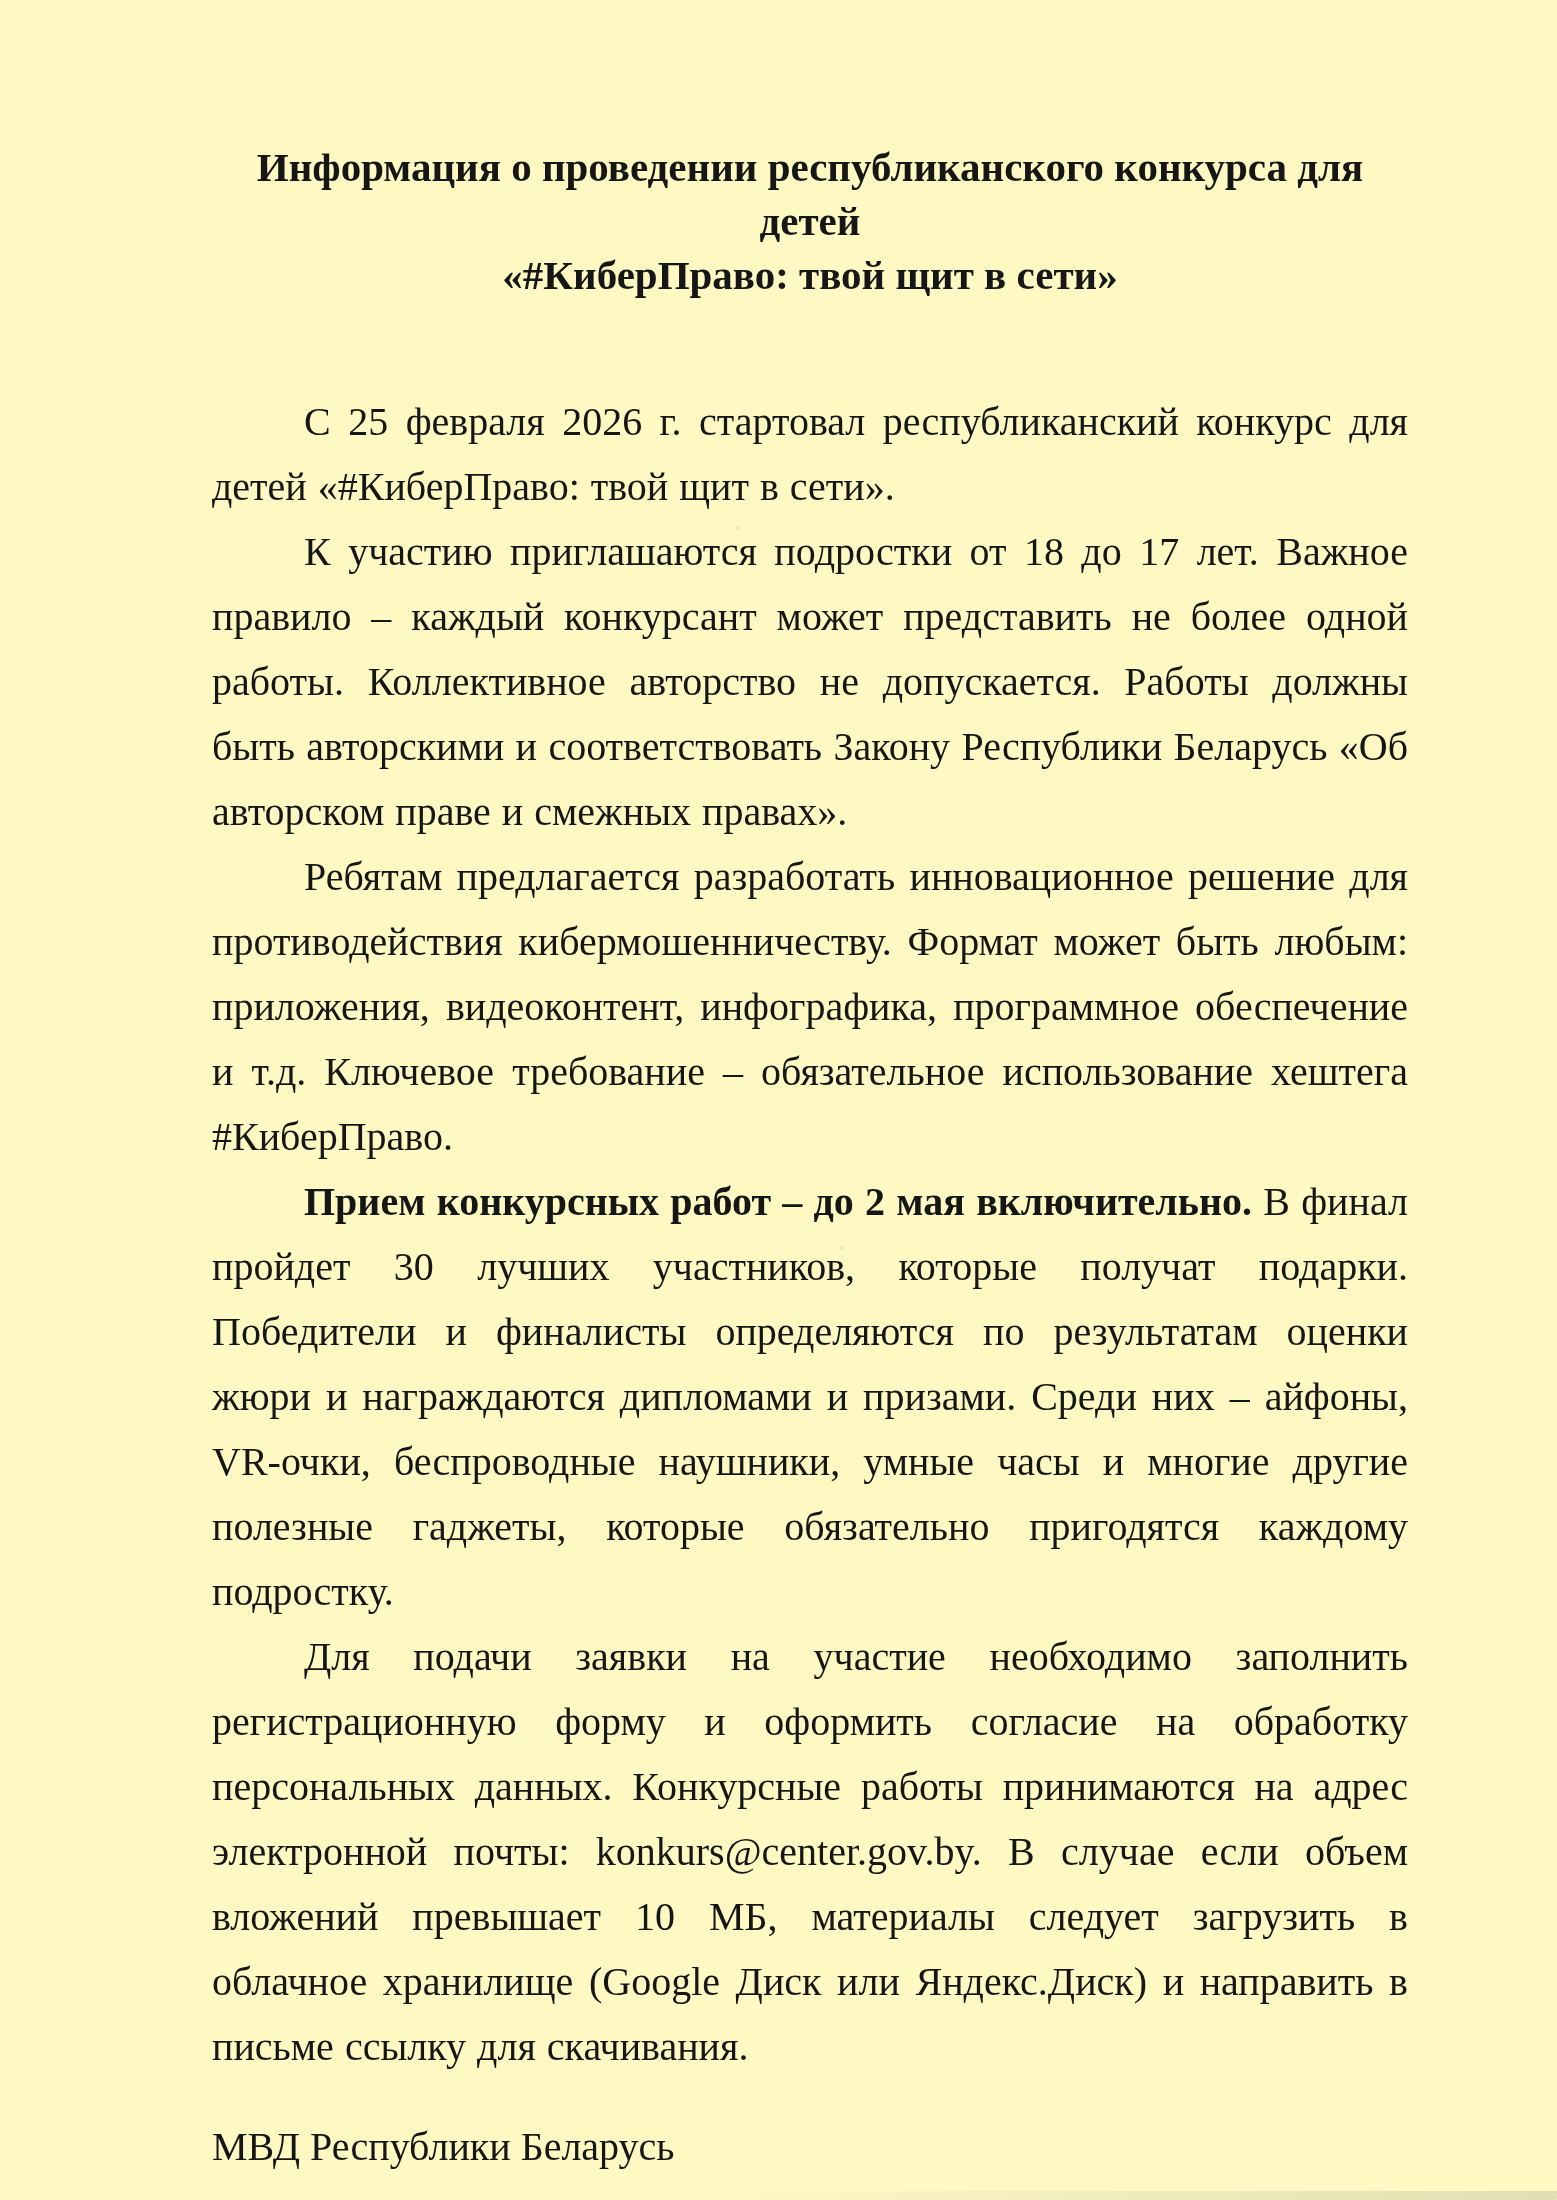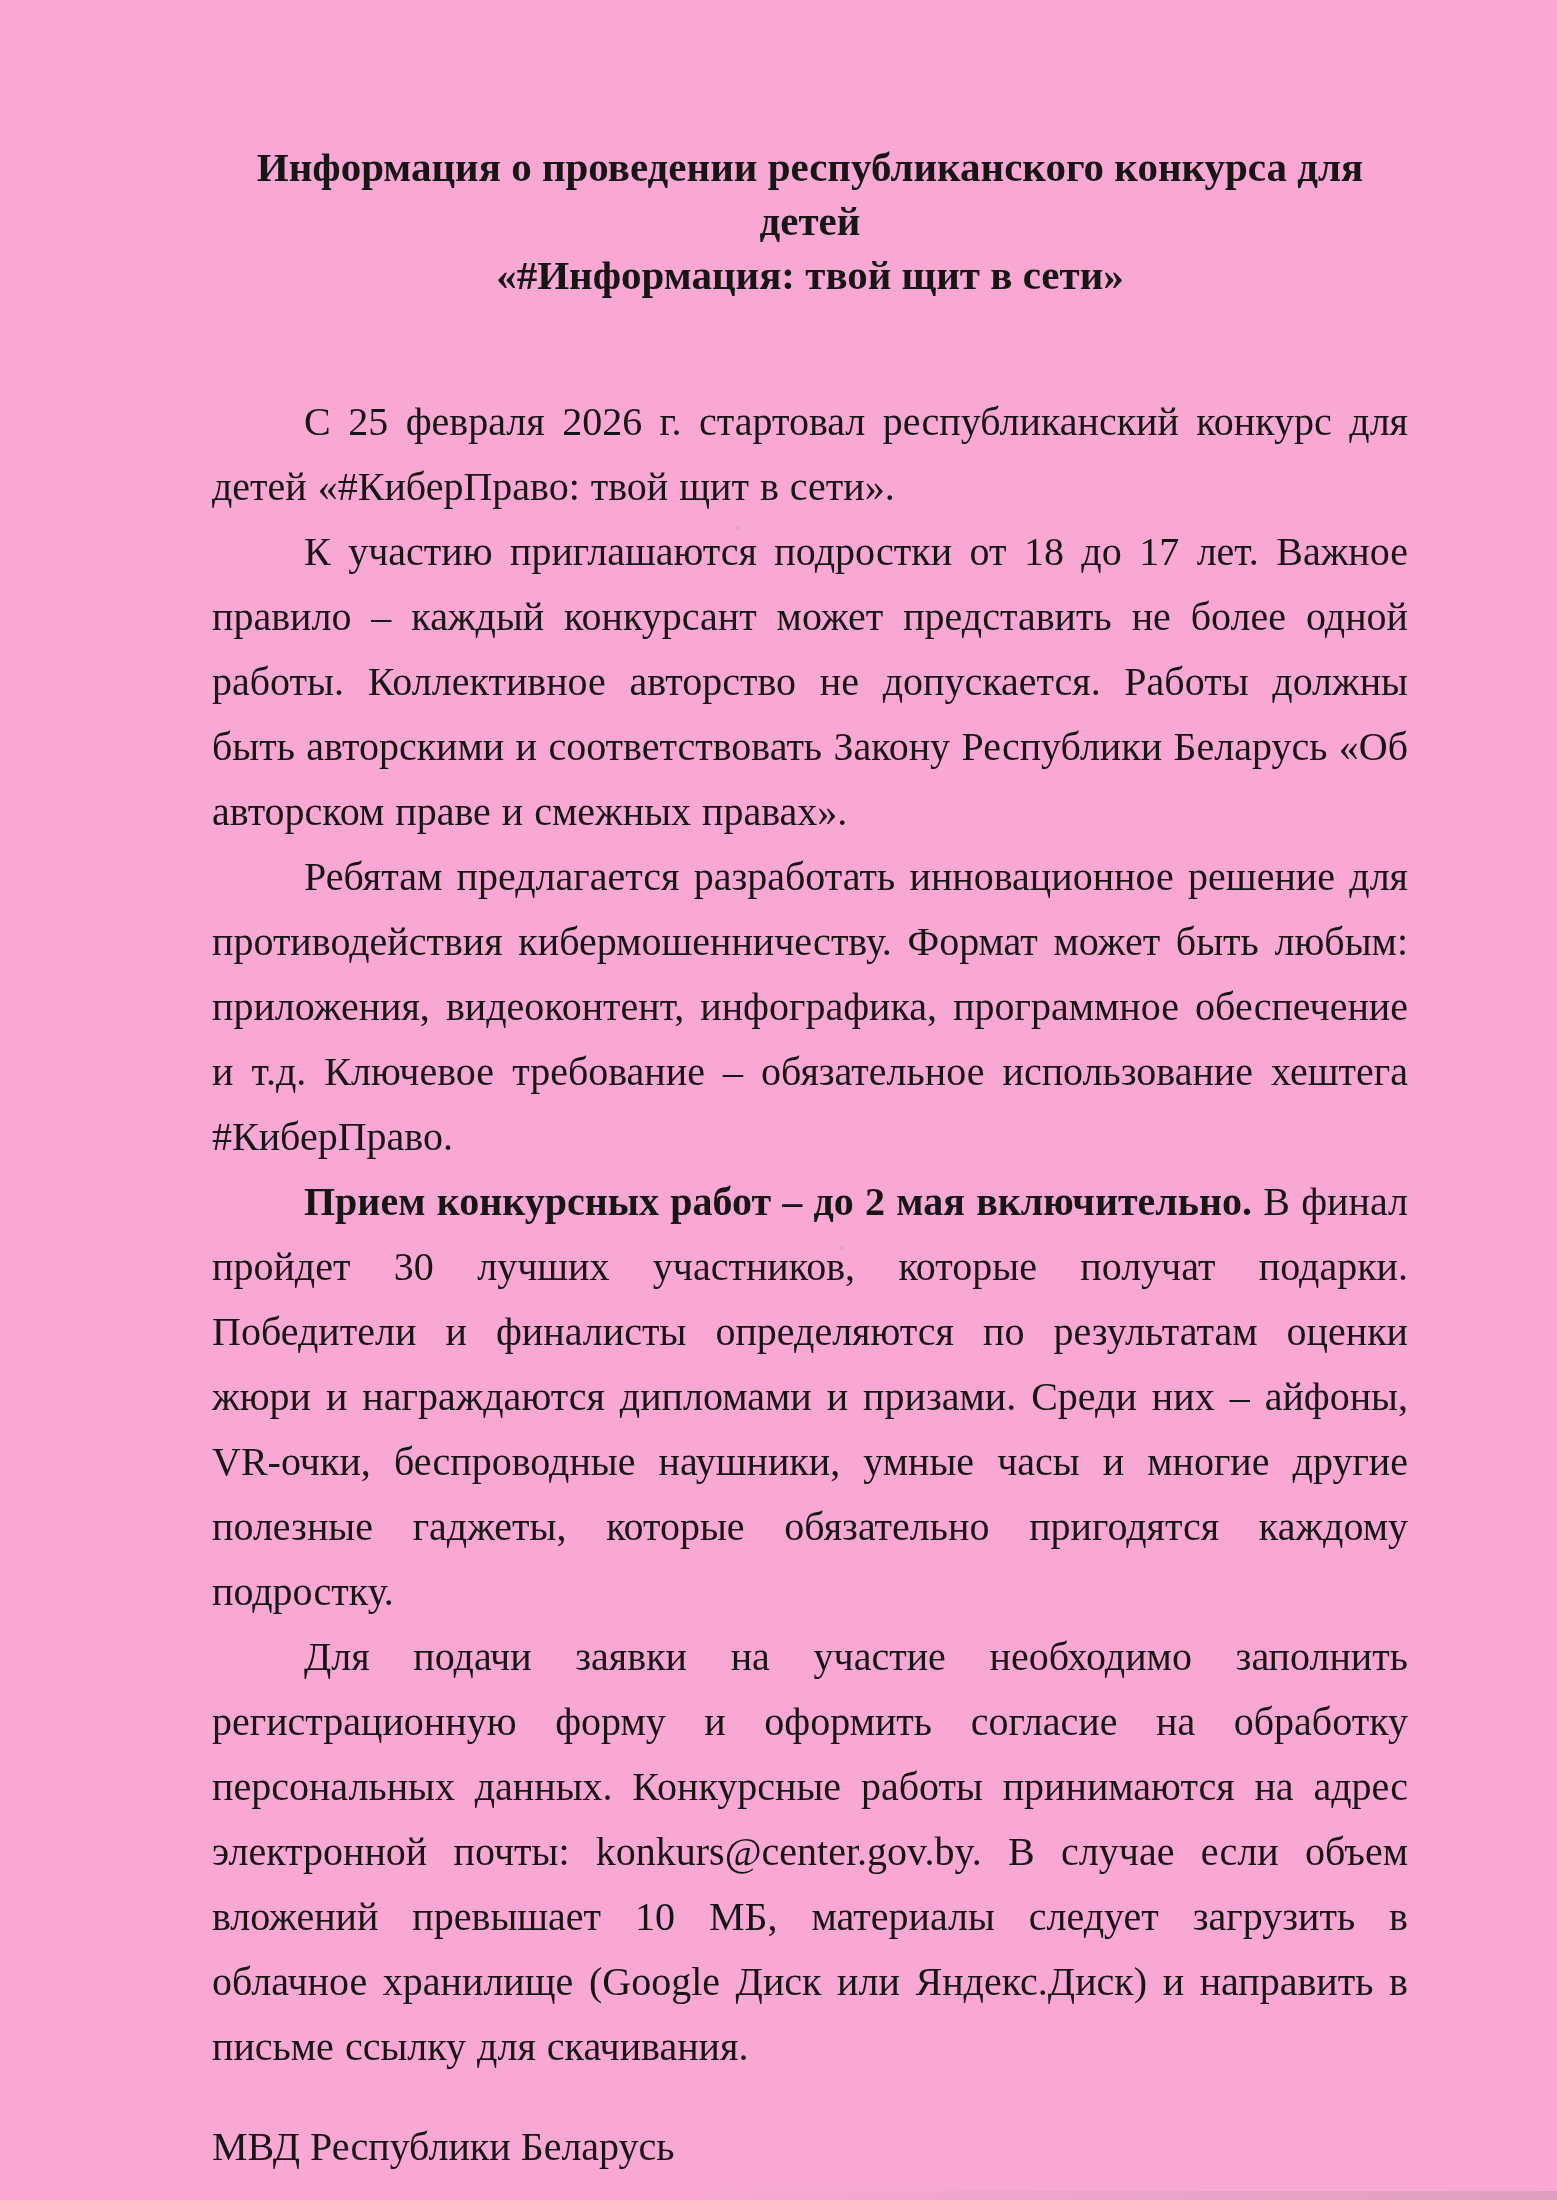--- a/index.html
+++ b/index.html
@@ -4,21 +4,21 @@
 <style>
   html, body {
     margin: 0;
     padding: 0;
     background: #ffffff;
   }
   .page {
     position: relative;
     width: 1557px;
     height: 2200px;
-    background: #f9a8d4;
+    background: #fef9c3;
     overflow: hidden;
     font-family: "Liberation Serif", "DejaVu Serif", serif;
     color: #161616;
   }
   .doc {
     position: absolute;
     left: 212px;
     top: 140px;
     width: 1196px;
   }
@@ -67,21 +67,21 @@
   }
 </style>
 </head>
 <body>
 
 <div class="page">
   <div class="doc">
 
     <div class="title">
       <div>Информация о проведении республиканского конкурса для детей</div>
-      <div>«#Информация: твой щит в сети»</div>
+      <div>«#КиберПраво: твой щит в сети»</div>
     </div>
 
     <p class="para"><span>С 25 февраля 2026 г. стартовал республиканский конкурс для детей «#КиберПраво: твой щит в сети».</span></p>
 
     <p class="para"><span>К участию приглашаются подростки от 18 до 17 лет. Важное правило – каждый конкурсант может представить не более одной работы. Коллективное авторство не допускается. Работы должны быть авторскими и соответствовать Закону Республики Беларусь «Об авторском праве и смежных правах».</span></p>
 
     <p class="para"><span>Ребятам предлагается разработать инновационное решение для противодействия кибермошенничеству. Формат может быть любым: приложения, видеоконтент, инфографика, программное обеспечение и т.д. Ключевое требование – обязательное использование хештега #КиберПраво.</span></p>
 
     <p class="para"><b>Прием конкурсных работ – до 2 мая включительно.</b><span> В финал пройдет 30 лучших участников, которые получат подарки. Победители и финалисты определяются по результатам оценки жюри и награждаются дипломами и призами. Среди них – айфоны, VR-очки, беспроводные наушники, умные часы и многие другие полезные гаджеты, которые обязательно пригодятся каждому подростку.</span></p>
 

